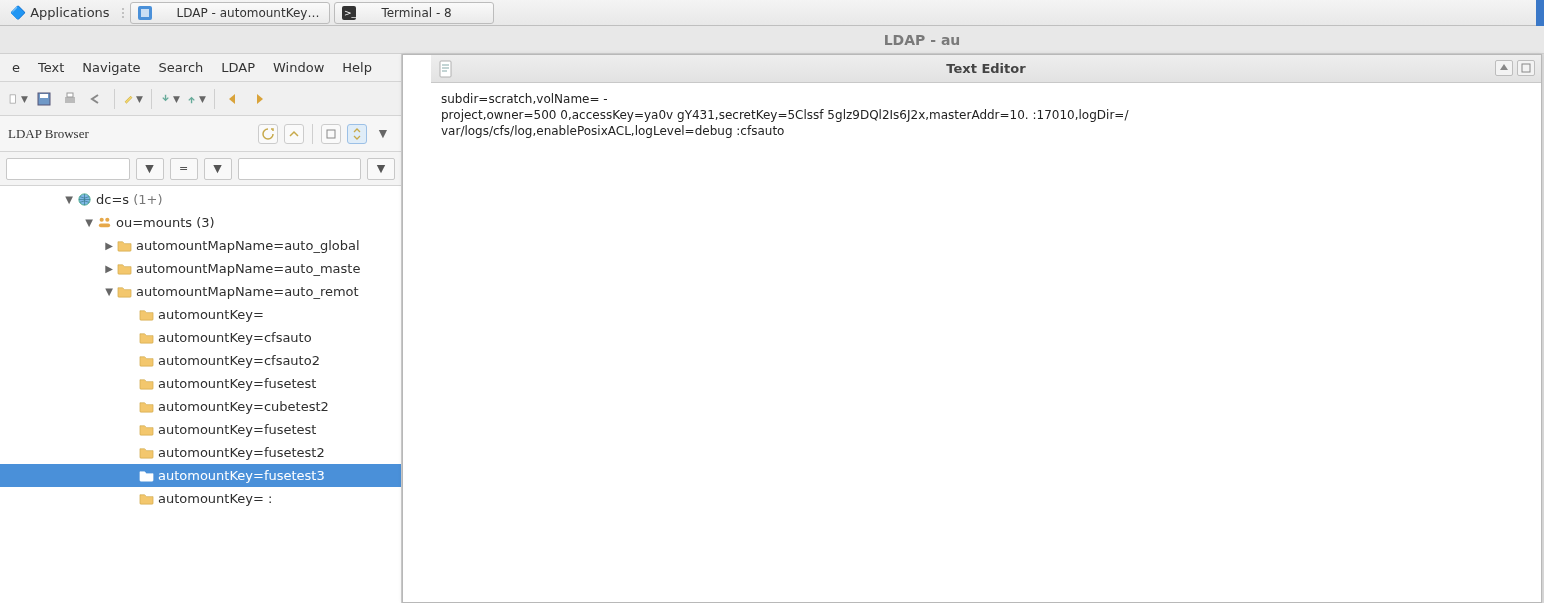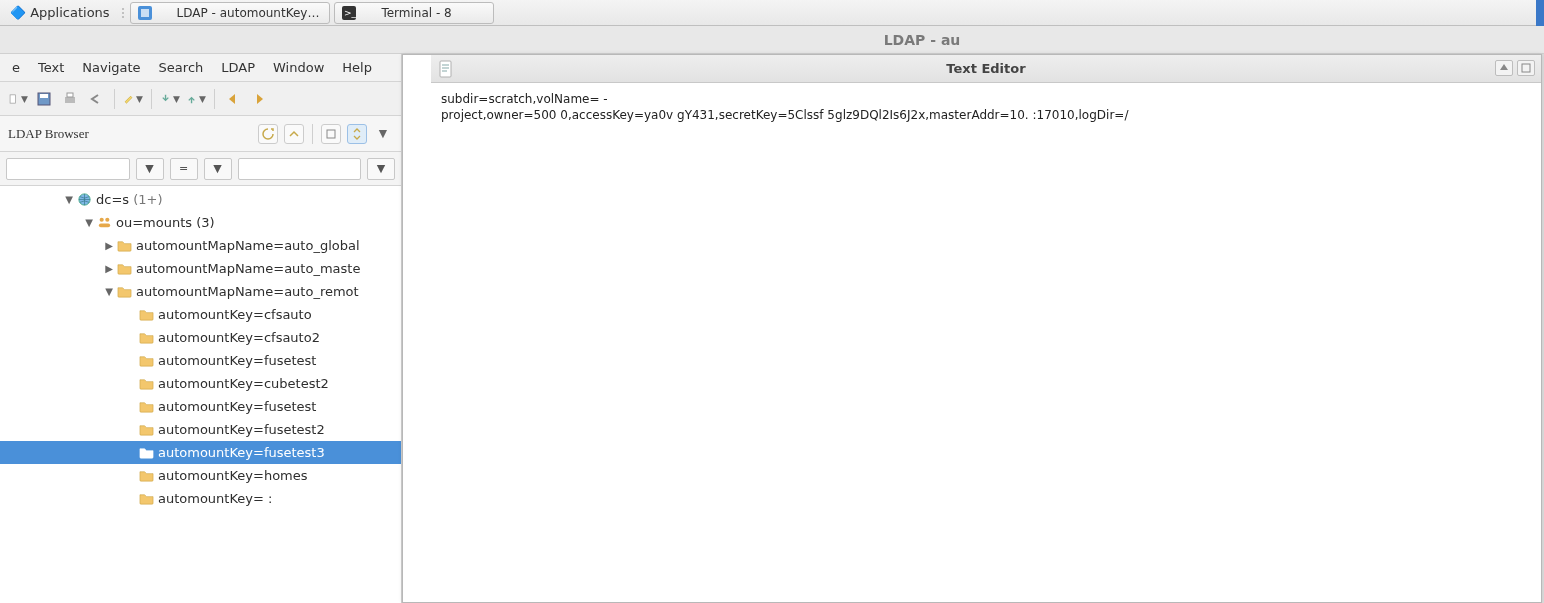--- a/index.html
+++ b/index.html
@@ -388,20 +388,29 @@
     </div>
 
     <div id="map2-children">
         <div class="tree-row">
           <span class="indent" style="width:138px"></span>
           <span class="icon folder-icon">
             <svg viewBox="0 0 16 16">
               <path class="folder-fill" d="M1 4 h5 l2 2 h7 v7 a1 1 0 0 1 -1 1 H2 a1 1 0 0 1 -1 -1 Z"></path>
             </svg>
           </span>
+          <span>automountKey=</span>
+        </div>
+        <div class="tree-row">
+          <span class="indent" style="width:138px"></span>
+          <span class="icon folder-icon">
+            <svg viewBox="0 0 16 16">
+              <path class="folder-fill" d="M1 4 h5 l2 2 h7 v7 a1 1 0 0 1 -1 1 H2 a1 1 0 0 1 -1 -1 Z"></path>
+            </svg>
+          </span>
           <span>automountKey=cfsauto</span>
         </div>
         <div class="tree-row">
           <span class="indent" style="width:138px"></span>
           <span class="icon folder-icon">
             <svg viewBox="0 0 16 16">
               <path class="folder-fill" d="M1 4 h5 l2 2 h7 v7 a1 1 0 0 1 -1 1 H2 a1 1 0 0 1 -1 -1 Z"></path>
             </svg>
           </span>
           <span>automountKey=cfsauto2</span>
@@ -443,29 +452,20 @@
           <span>automountKey=fusetest2</span>
         </div>
         <div class="tree-row selected">
           <span class="indent" style="width:138px"></span>
           <span class="icon folder-icon">
             <svg viewBox="0 0 16 16">
               <path class="folder-fill" d="M1 4 h5 l2 2 h7 v7 a1 1 0 0 1 -1 1 H2 a1 1 0 0 1 -1 -1 Z"></path>
             </svg>
           </span>
           <span>automountKey=fusetest3</span>
-        </div>
-        <div class="tree-row">
-          <span class="indent" style="width:138px"></span>
-          <span class="icon folder-icon">
-            <svg viewBox="0 0 16 16">
-              <path class="folder-fill" d="M1 4 h5 l2 2 h7 v7 a1 1 0 0 1 -1 1 H2 a1 1 0 0 1 -1 -1 Z"></path>
-            </svg>
-          </span>
-          <span>automountKey=homes</span>
         </div>
         <div class="tree-row">
           <span class="indent" style="width:138px"></span>
           <span class="icon folder-icon">
             <svg viewBox="0 0 16 16">
               <path class="folder-fill" d="M1 4 h5 l2 2 h7 v7 a1 1 0 0 1 -1 1 H2 a1 1 0 0 1 -1 -1 Z"></path>
             </svg>
           </span>
           <span>automountKey=            :</span>
         </div>
@@ -491,14 +491,15 @@
       <span class="wc-btn">
           <svg viewBox="0 0 10 10">
             <rect x="1" y="1" width="8" height="8" fill="none" stroke="#888"></rect>
           </svg>
         </span>
     </span>
   </div>
   <div class="te-body">
     <div>subdir=scratch,volName=      -</div>
     <div>project,owner=500        0,accessKey=ya0v              gY431,secretKey=5Clssf                          5glz9DQl2Is6J2x,masterAddr=10.             :17010,logDir=/</div>
+    <div>var/logs/cfs/log,enablePosixACL,logLevel=debug :cfsauto</div>
   </div>
 </div>
 
 </body></html>

